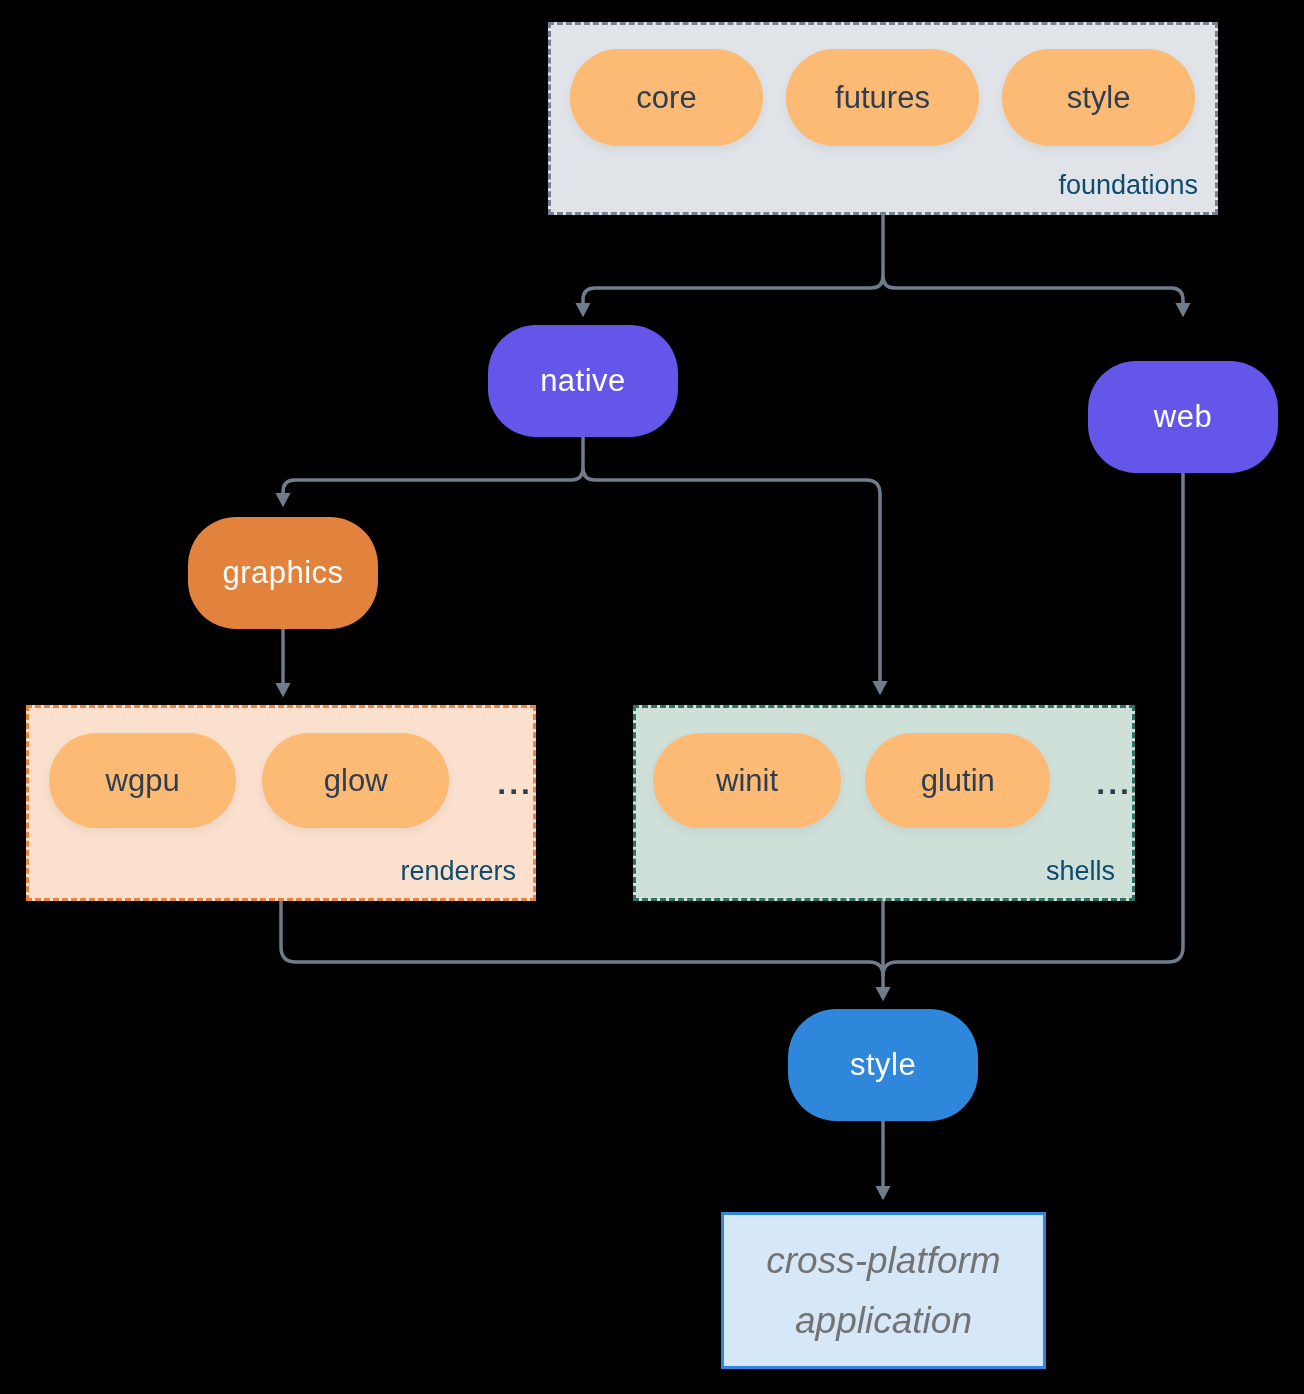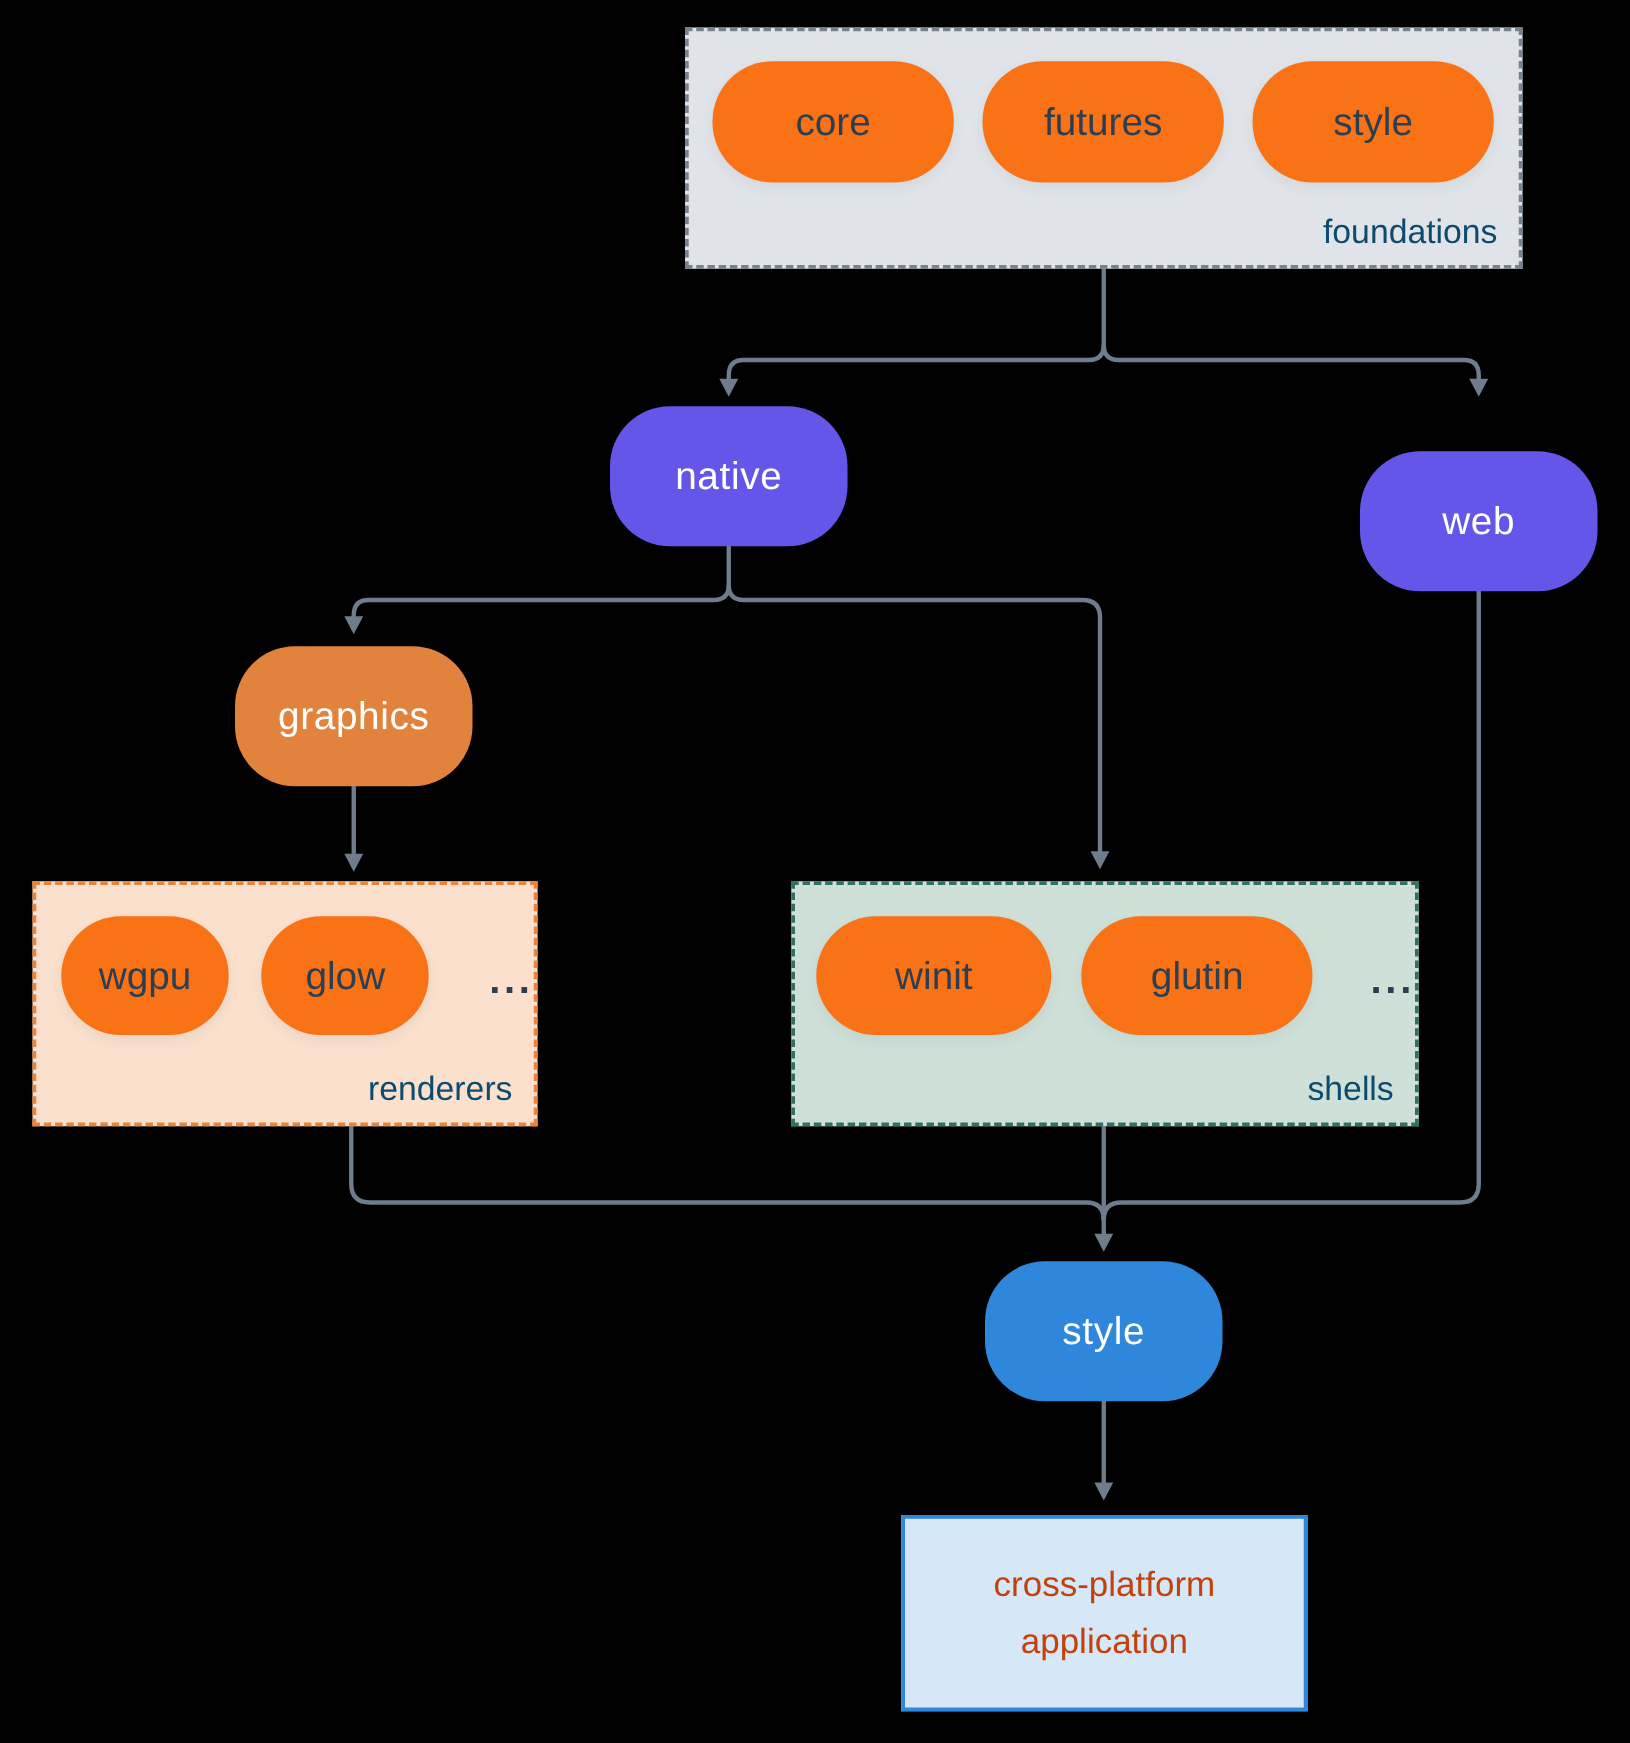--- a/index.html
+++ b/index.html
@@ -5,30 +5,30 @@
   html,body{margin:0;padding:0;background:#000;}
   #stage{
     position:relative;width:1304px;height:1394px;background:#000000;
     font-family:"Liberation Sans","DejaVu Sans",sans-serif;overflow:hidden;
   }
   #connectors{position:absolute;left:0;top:0;width:1304px;height:1394px;pointer-events:none;}
   .edge{stroke:#6e7c8c;stroke-width:3.5;fill:none;}
 
   .groupbox{position:absolute;box-sizing:border-box;}
   #foundations{left:548px;top:22px;width:670px;height:193px;background:#e0e4e8;border:3px dashed #76828f;}
-  #renderers{left:26px;top:705px;width:404px;height:196px;background:#fae0cd;border:3px dashed #e8843c;}
+  #renderers{left:26px;top:705px;width:510px;height:196px;background:#fae0cd;border:3px dashed #e8843c;}
   #shells{left:633px;top:705px;width:502px;height:196px;background:#cfe0d9;border:3px dashed #2f7265;}
 
   .pill-row{display:flex;align-items:flex-start;}
   #foundations .pill-row{padding:24px 0 0 19px;gap:23px;}
   #renderers .pill-row{padding:25px 0 0 20px;gap:26px;}
   #shells .pill-row{padding:25px 0 0 17px;gap:24px;}
 
   .pill{
-    background:#f97316;color:#2d3e50;border-radius:48px;
+    background:#fdba74;color:#2d3e50;border-radius:48px;
     display:flex;align-items:center;justify-content:center;
     font-size:31px;box-shadow:0 4px 10px rgba(45,62,80,0.07);
   }
   #foundations .pill{width:193px;height:97px;}
   #renderers .pill{width:188px;height:95px;}
   #shells .pill{width:190px;height:95px;}
   #shells .pill:first-child{width:193px;}
 
   .ellipsis{
     align-self:center;margin-left:22px;margin-top:6px;
@@ -46,21 +46,21 @@
   }
   #native{left:488px;top:325px;background:#6456e9;}
   #web{left:1088px;top:325px;background:#6456e9;margin-top:36px;}
   #graphics{left:188px;top:517px;background:#e2833d;}
   #iced{left:788px;top:1009px;background:#2e87da;}
 
   #application{
     position:absolute;left:721px;top:1212px;width:325px;height:157px;
     box-sizing:border-box;background:#d6e7f8;border:3px solid #2e86de;
     display:flex;align-items:center;justify-content:center;text-align:center;
-    font-size:28px;line-height:1.6;color:#c2410c;padding:0 28px;
+    font-size:37px;line-height:1.6;color:#737373;padding:0 28px;font-style:italic;
   }
 </style>
 </head>
 <body>
 
 <div id="stage">
 
   <svg id="connectors" viewBox="0 0 1304 1394" xmlns="http://www.w3.org/2000/svg">
     <defs>
       <marker id="arrow" viewBox="0 0 10 10" refX="7" refY="5" markerWidth="4.8" markerHeight="4.8" orient="auto">

